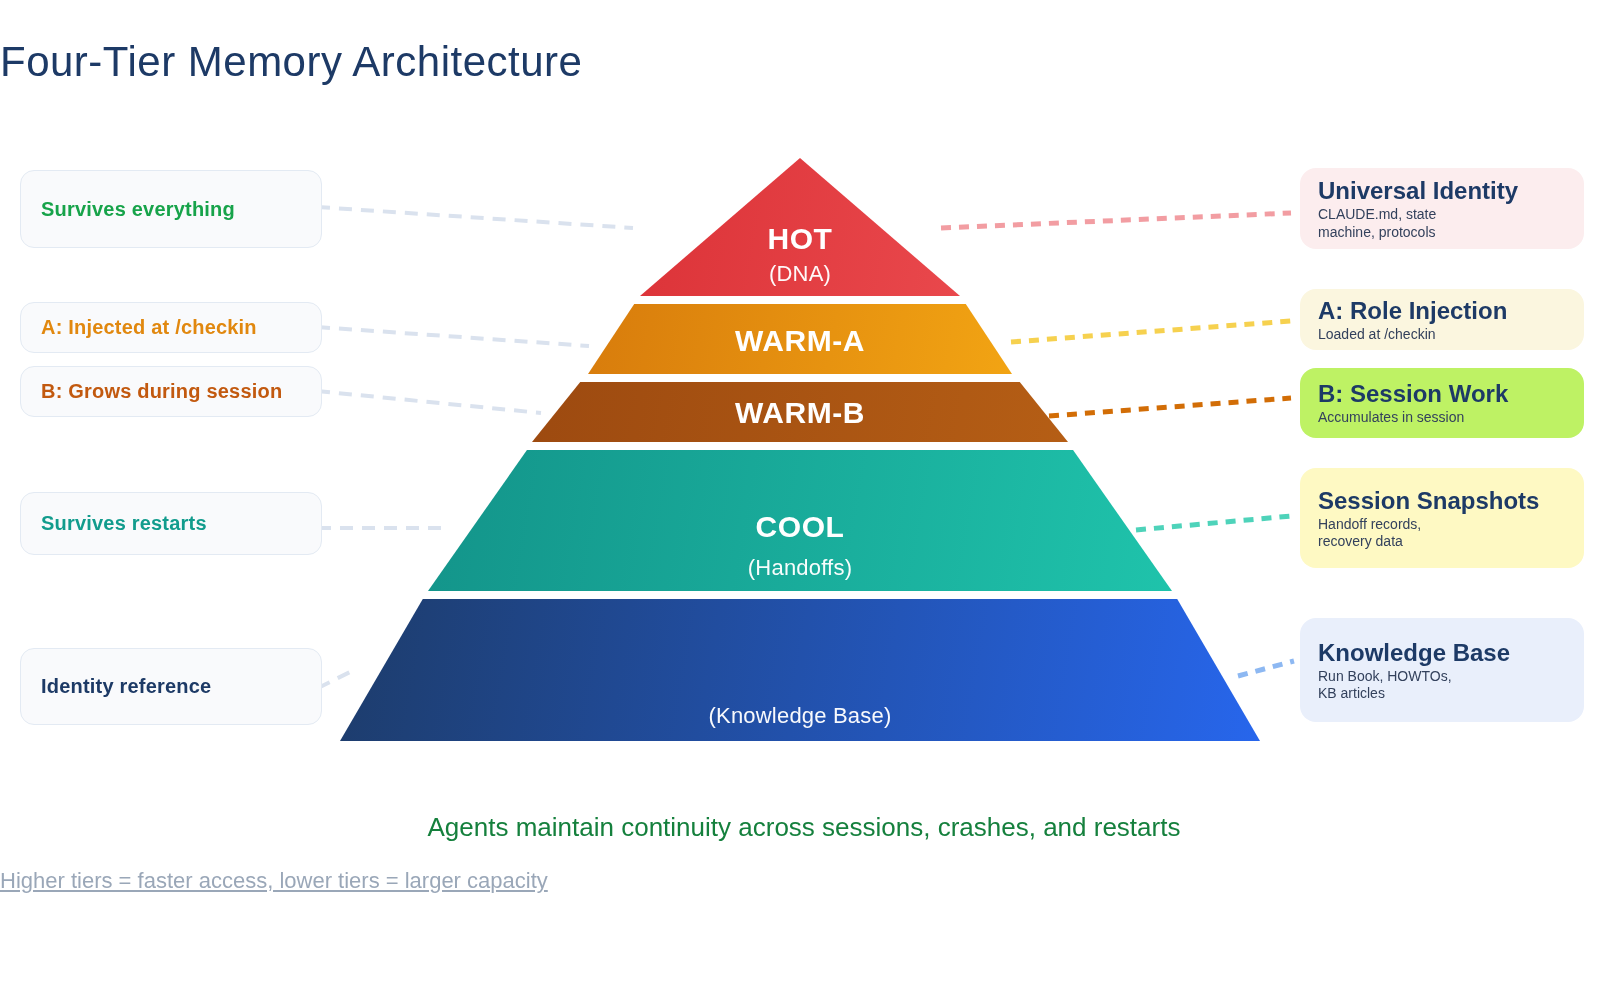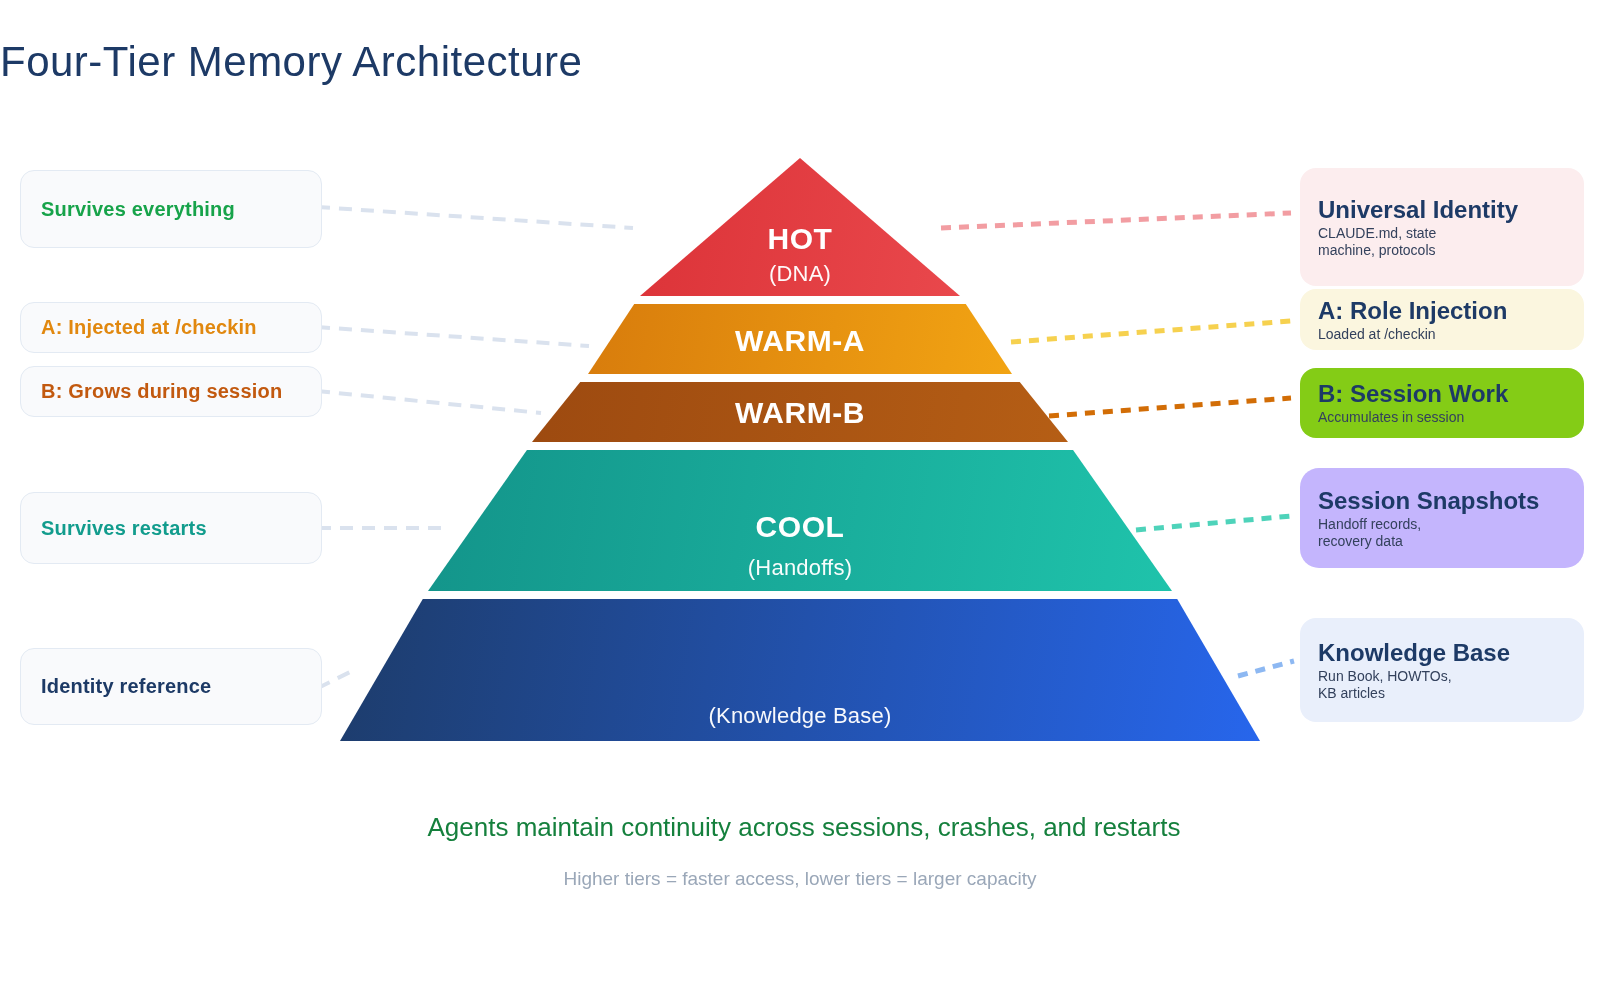--- a/index.html
+++ b/index.html
@@ -13,22 +13,22 @@
   
   .page-title{
     position:absolute;top:38px;left:0;right:0;text-align:left;
     font-size:42px;font-weight:normal;letter-spacing:.5px;
   }
   .caption{
     position:absolute;top:812px;left:0;right:0;text-align:center;
     font-size:26px;line-height:1.2;
   }
   .subcaption{
-    position:absolute;top:868px;left:0;right:0;text-align:center;
-    font-size:19px;line-height:1.2;
+    position:absolute;top:868px;left:0;right:0;
+    font-size:22px;line-height:1.2;text-decoration:underline;
   }
 
   
   .tier{position:absolute;}
   .tier-hot   {left:640px;top:158px;width:320px;height:138px;
                clip-path:polygon(50% 0,100% 100%,0 100%);}
   .tier-warm-a{left:588px;top:304px;width:424px;height:70px;
                clip-path:polygon(10.9% 0,89.1% 0,100% 100%,0 100%);}
   .tier-warm-b{left:532px;top:382px;width:536px;height:60px;
                clip-path:polygon(9% 0,91% 0,100% 100%,0 100%);}
@@ -55,32 +55,32 @@
   
   .note-left{
     position:absolute;left:20px;width:302px;box-sizing:border-box;
     background:#f9fafc;border:1.5px solid #e3eaf3;border-radius:14px;
     display:flex;align-items:center;padding:0 20px;
     font-size:20px;font-weight:bold;letter-spacing:.2px;
   }
   .nl-1{top:170px;height:78px;}
   .nl-2{top:302px;height:51px;}
   .nl-3{top:366px;height:51px;}
-  .nl-4{top:492px;height:72px;}
+  .nl-4{top:492px;height:63px;}
   .nl-5{top:648px;height:77px;}
 
   
   .note-right{
     position:absolute;left:1300px;width:284px;box-sizing:border-box;
     border-radius:16px;padding:10px 18px;
     display:flex;flex-direction:column;justify-content:center;
   }
   .nr-title{font-size:24px;font-weight:bold;color:#1d3a66;line-height:1.25;white-space:nowrap;}
   .nr-desc{font-size:14px;color:#33415c;line-height:1.22;white-space:pre-line;}
-  .nr-1{top:168px;height:118px;}
+  .nr-1{top:168px;height:81px;}
   .nr-2{top:289px;height:61px;}
   .nr-3{top:368px;height:70px;}
   .nr-4{top:468px;height:100px;}
   .nr-5{top:618px;height:104px;}
 
   .connector-svg{position:absolute;inset:0;pointer-events:none;}
 </style>
 </head>
 <body>
 
@@ -136,25 +136,25 @@
 
   <div class="note-right nr-1" style="background: rgb(252, 237, 238);">
     <div class="nr-title">Universal Identity</div>
     <div class="nr-desc">CLAUDE.md, state
 machine, protocols</div>
   </div>
   <div class="note-right nr-2" style="background: rgb(251, 246, 223);">
     <div class="nr-title">A: Role Injection</div>
     <div class="nr-desc">Loaded at /checkin</div>
   </div>
-  <div class="note-right nr-3" style="background: #84cc16;">
+  <div class="note-right nr-3" style="background: #bef264;">
     <div class="nr-title">B: Session Work</div>
     <div class="nr-desc">Accumulates in session</div>
   </div>
-  <div class="note-right nr-4" style="background: #c4b5fd; border-radius: 19px;">
+  <div class="note-right nr-4" style="background: #fef9c3;">
     <div class="nr-title">Session Snapshots</div>
     <div class="nr-desc">Handoff records,
 recovery data</div>
   </div>
   <div class="note-right nr-5" style="background: rgb(233, 239, 251);">
     <div class="nr-title">Knowledge Base</div>
     <div class="nr-desc">Run Book, HOWTOs,
 KB articles</div>
   </div>
 

